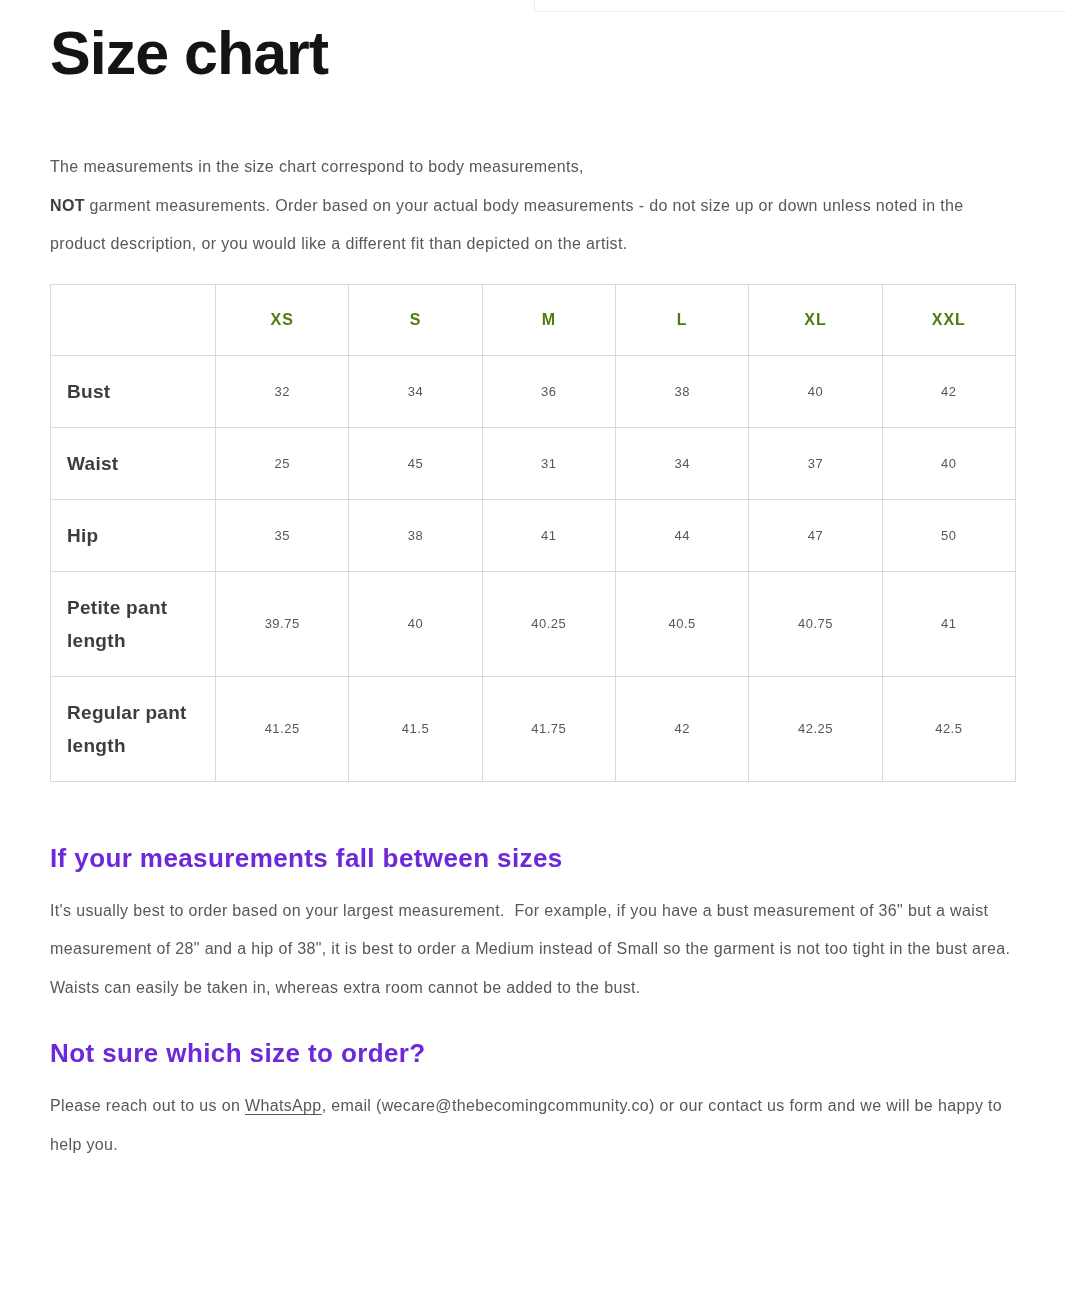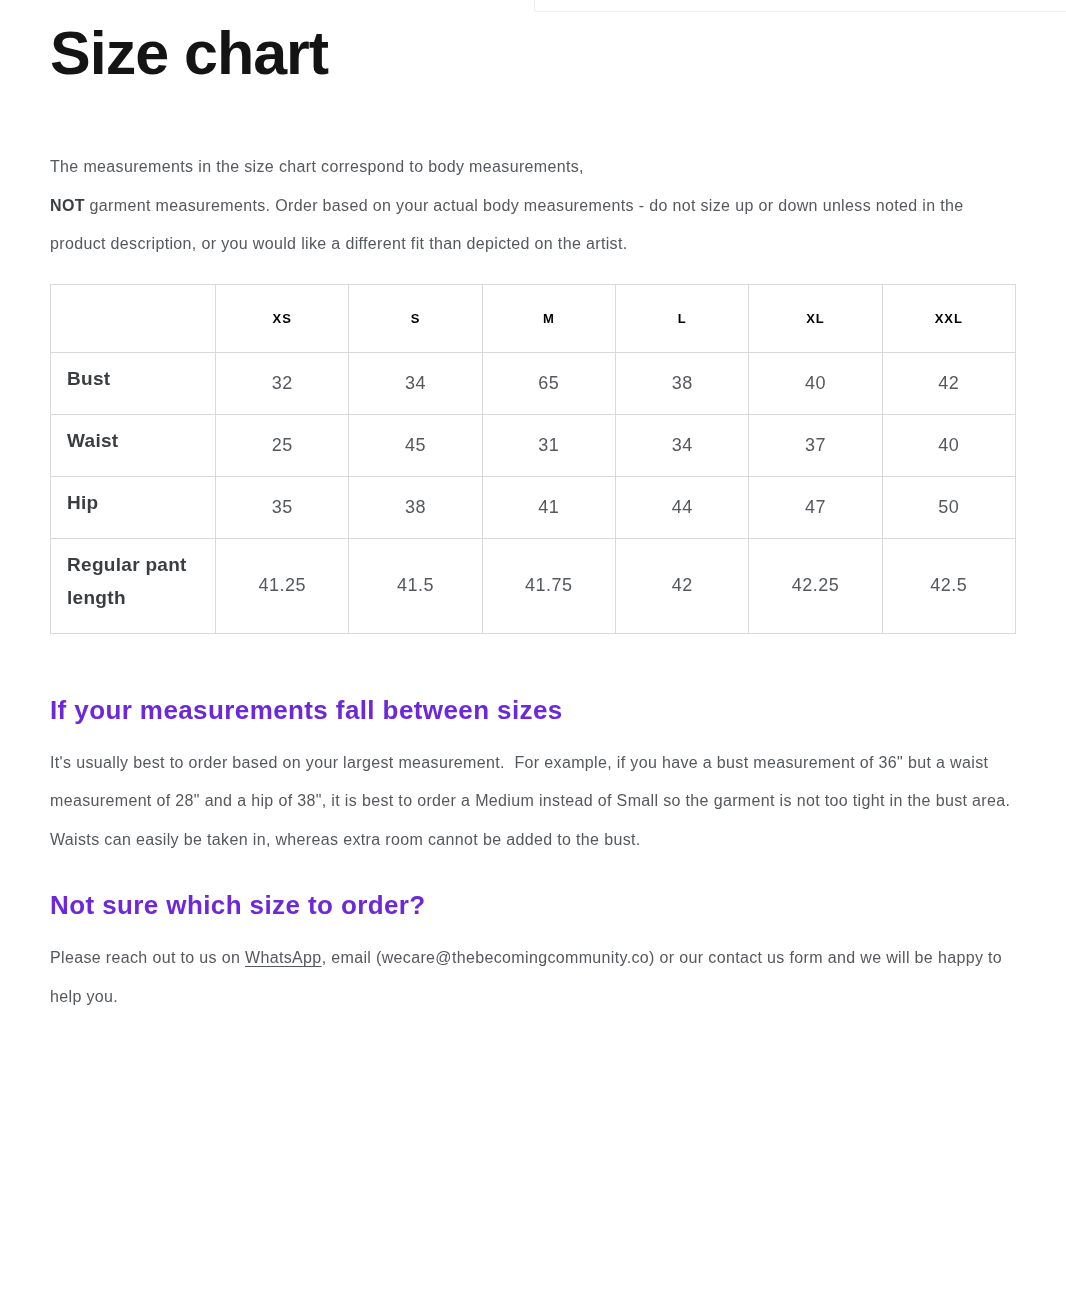--- a/index.html
+++ b/index.html
@@ -41,40 +41,40 @@
   .intro { margin: 62px 0 0; }
   .intro .bold-not { font-weight: 700; color: #3d4043; }
   table.size {
     border-collapse: collapse;
     margin-top: 20px;
     width: 966px;
     table-layout: fixed;
   }
   .size th, .size td { border: 1px solid #d8d9da; background: #ffffff; }
   .size thead th {
-    font-size: 13px;
+    font-size: 16px;
     font-weight: 700;
-    color: #000000;
+    color: #4d7c0f;
     letter-spacing: 1px;
     padding: 26px 8px;
     text-align: center;
   }
   .size .lbl { width: 165px; }
   .size td.lbl {
     text-align: left;
-    padding: 9px 14px 19px 16px;
+    padding: 19px 14px 19px 16px;
     font-weight: 700;
     color: #3b3e40;
     font-size: 19px;
     line-height: 33px;
     letter-spacing: 0.3px;
   }
   .size td.val {
     text-align: center;
-    font-size: 18px;
+    font-size: 13px;
     color: #55585c;
     padding: 13px 8px;
     letter-spacing: 0.5px;
   }
   .subhead {
     margin: 62px 0 0;
     font-size: 26px;
     line-height: 28px;
     font-weight: 700;
     letter-spacing: 0.4px;
@@ -112,21 +112,21 @@
           <th>L</th>
           <th>XL</th>
           <th>XXL</th>
         </tr>
       </thead>
       <tbody>
         <tr>
           <td class="lbl">Bust</td>
           <td class="val">32</td>
           <td class="val">34</td>
-          <td class="val">65</td>
+          <td class="val">36</td>
           <td class="val">38</td>
           <td class="val">40</td>
           <td class="val">42</td>
         </tr>
         <tr>
           <td class="lbl">Waist</td>
           <td class="val">25</td>
           <td class="val">45</td>
           <td class="val">31</td>
           <td class="val">34</td>
@@ -134,20 +134,29 @@
           <td class="val">40</td>
         </tr>
         <tr>
           <td class="lbl">Hip</td>
           <td class="val">35</td>
           <td class="val">38</td>
           <td class="val">41</td>
           <td class="val">44</td>
           <td class="val">47</td>
           <td class="val">50</td>
+        </tr>
+        <tr>
+          <td class="lbl">Petite pant length</td>
+          <td class="val">39.75</td>
+          <td class="val">40</td>
+          <td class="val">40.25</td>
+          <td class="val">40.5</td>
+          <td class="val">40.75</td>
+          <td class="val">41</td>
         </tr>
         <tr>
           <td class="lbl">Regular pant length</td>
           <td class="val">41.25</td>
           <td class="val">41.5</td>
           <td class="val">41.75</td>
           <td class="val">42</td>
           <td class="val">42.25</td>
           <td class="val">42.5</td>
         </tr>

